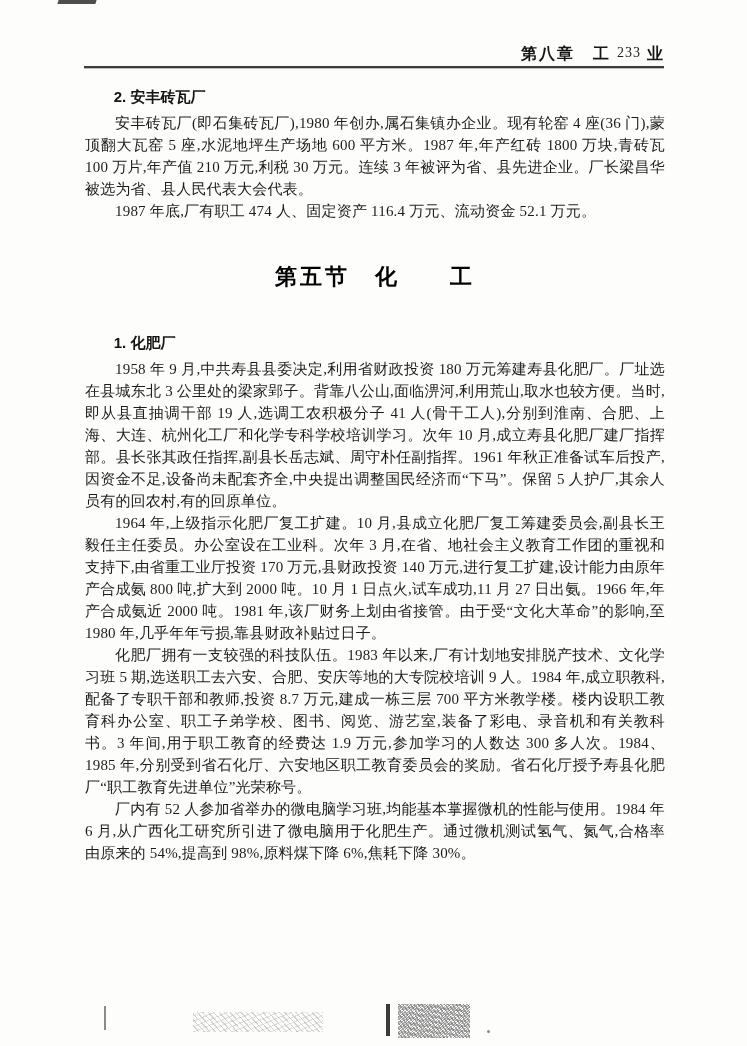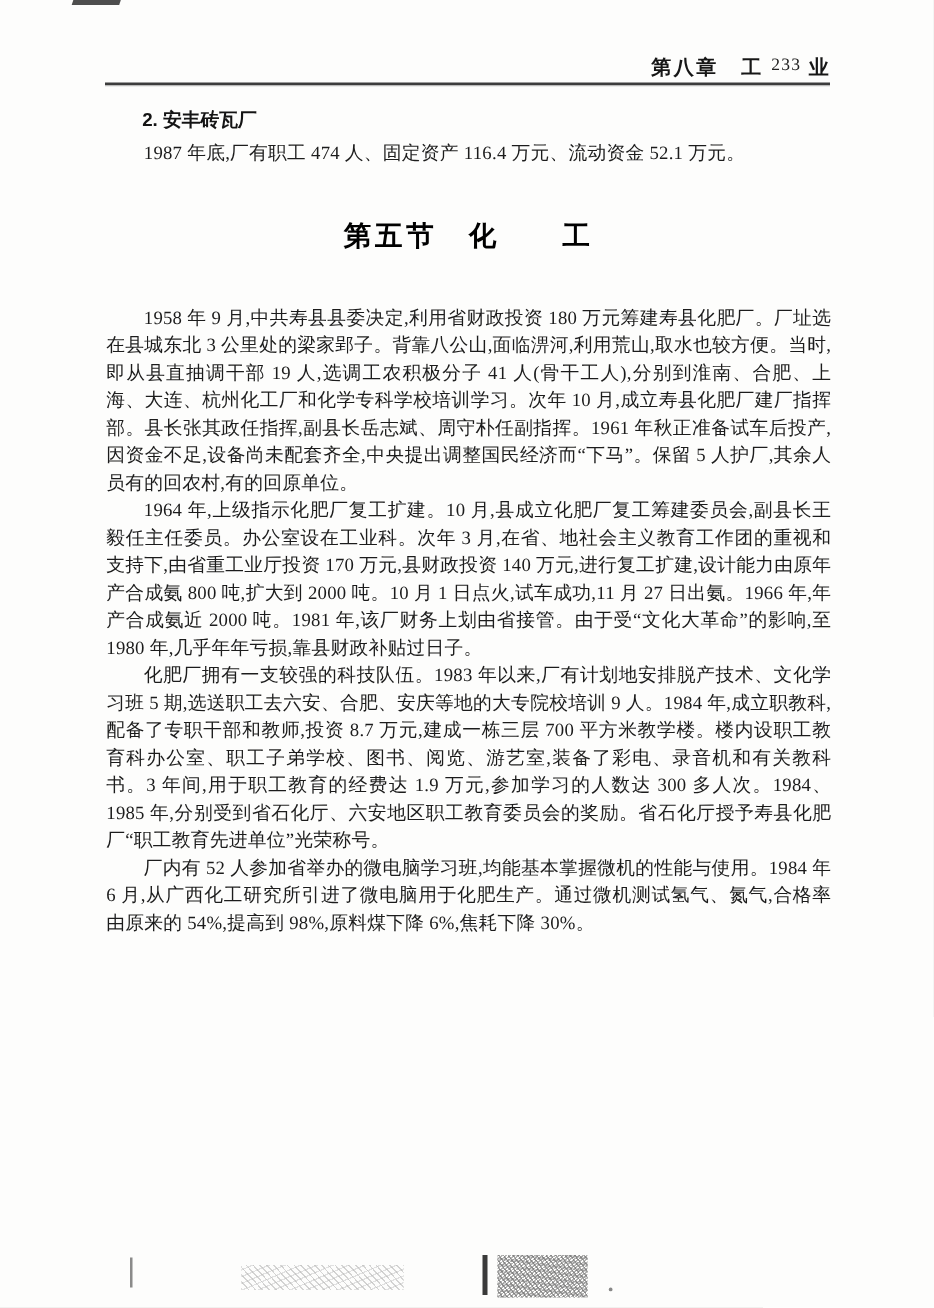--- a/index.html
+++ b/index.html
@@ -92,24 +92,26 @@
 
   <div class="running-head">
     <div class="chapter-title">第八章　工　　业</div>
     <div class="page-number">233</div>
   </div>
   <div class="head-rule"></div>
 
   <div class="content">
 
     <h3 class="sub-heading first">2. 安丰砖瓦厂</h3>
+    <p>安丰砖瓦厂(即石集砖瓦厂),1980 年创办,属石集镇办企业。现有轮窑 4 座(36 门),蒙顶翻大瓦窑 5 座,水泥地坪生产场地 600 平方米。1987 年,年产红砖 1800 万块,青砖瓦 100 万片,年产值 210 万元,利税 30 万元。连续 3 年被评为省、县先进企业。厂长梁昌华被选为省、县人民代表大会代表。</p>
     <p>1987 年底,厂有职工 474 人、固定资产 116.4 万元、流动资金 52.1 万元。</p>
 
     <h2 class="section-title">第五节　化　　工</h2>
 
+    <h3 class="sub-heading">1. 化肥厂</h3>
     <p>1958 年 9 月,中共寿县县委决定,利用省财政投资 180 万元筹建寿县化肥厂。厂址选在县城东北 3 公里处的梁家郢子。背靠八公山,面临淠河,利用荒山,取水也较方便。当时,即从县直抽调干部 19 人,选调工农积极分子 41 人(骨干工人),分别到淮南、合肥、上海、大连、杭州化工厂和化学专科学校培训学习。次年 10 月,成立寿县化肥厂建厂指挥部。县长张其政任指挥,副县长岳志斌、周守朴任副指挥。1961 年秋正准备试车后投产,因资金不足,设备尚未配套齐全,中央提出调整国民经济而“下马”。保留 5 人护厂,其余人员有的回农村,有的回原单位。</p>
     <p>1964 年,上级指示化肥厂复工扩建。10 月,县成立化肥厂复工筹建委员会,副县长王毅任主任委员。办公室设在工业科。次年 3 月,在省、地社会主义教育工作团的重视和支持下,由省重工业厅投资 170 万元,县财政投资 140 万元,进行复工扩建,设计能力由原年产合成氨 800 吨,扩大到 2000 吨。10 月 1 日点火,试车成功,11 月 27 日出氨。1966 年,年产合成氨近 2000 吨。1981 年,该厂财务上划由省接管。由于受“文化大革命”的影响,至 1980 年,几乎年年亏损,靠县财政补贴过日子。</p>
     <p>化肥厂拥有一支较强的科技队伍。1983 年以来,厂有计划地安排脱产技术、文化学习班 5 期,选送职工去六安、合肥、安庆等地的大专院校培训 9 人。1984 年,成立职教科,配备了专职干部和教师,投资 8.7 万元,建成一栋三层 700 平方米教学楼。楼内设职工教育科办公室、职工子弟学校、图书、阅览、游艺室,装备了彩电、录音机和有关教科书。3 年间,用于职工教育的经费达 1.9 万元,参加学习的人数达 300 多人次。1984、1985 年,分别受到省石化厅、六安地区职工教育委员会的奖励。省石化厅授予寿县化肥厂“职工教育先进单位”光荣称号。</p>
     <p>厂内有 52 人参加省举办的微电脑学习班,均能基本掌握微机的性能与使用。1984 年 6 月,从广西化工研究所引进了微电脑用于化肥生产。通过微机测试氢气、氮气,合格率由原来的 54%,提高到 98%,原料煤下降 6%,焦耗下降 30%。</p>
 
   </div>
 
   <div class="artifact art-topleft"></div>
   <div class="artifact art-tick"></div>
   <div class="artifact art-smudge-light"></div>

